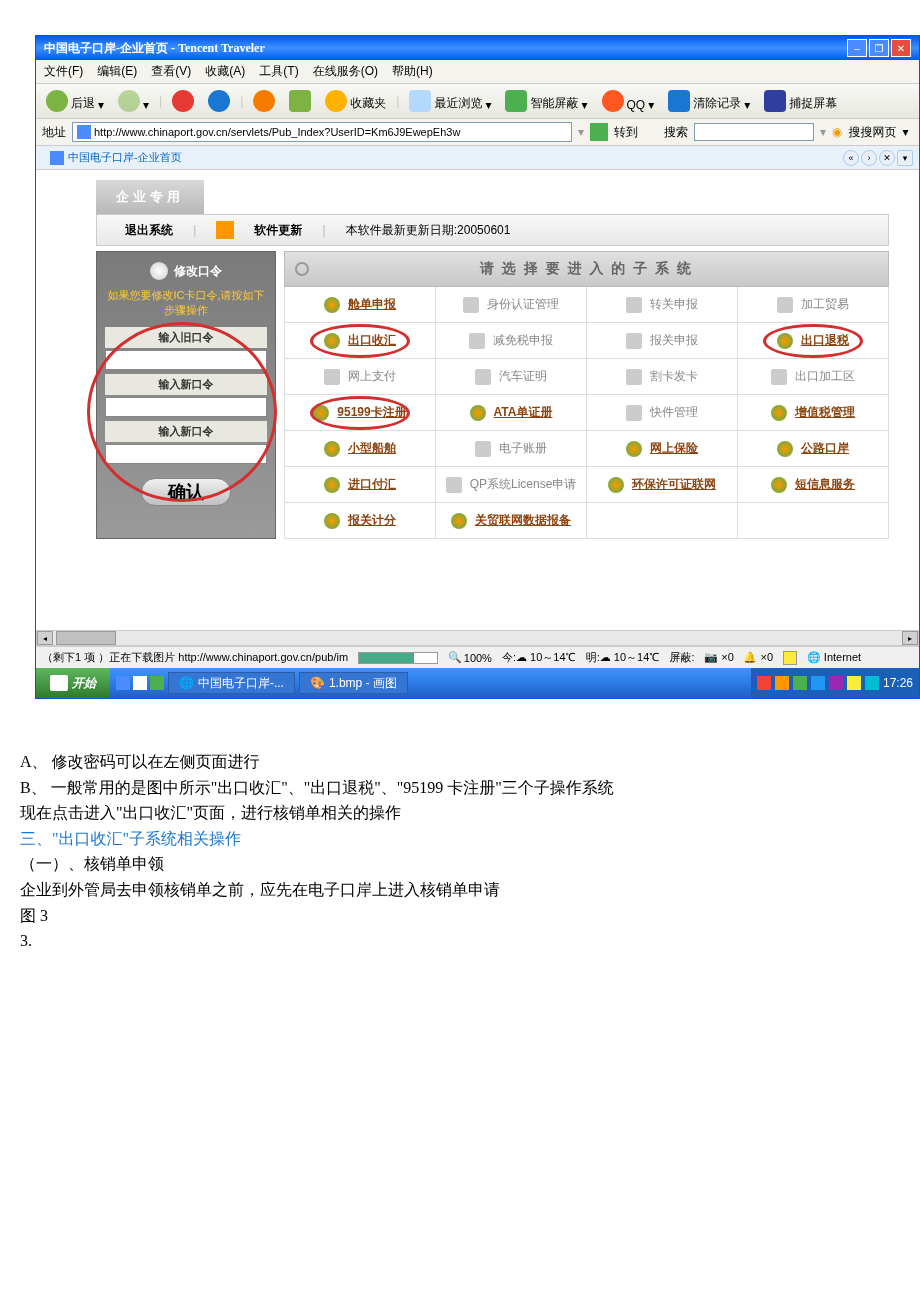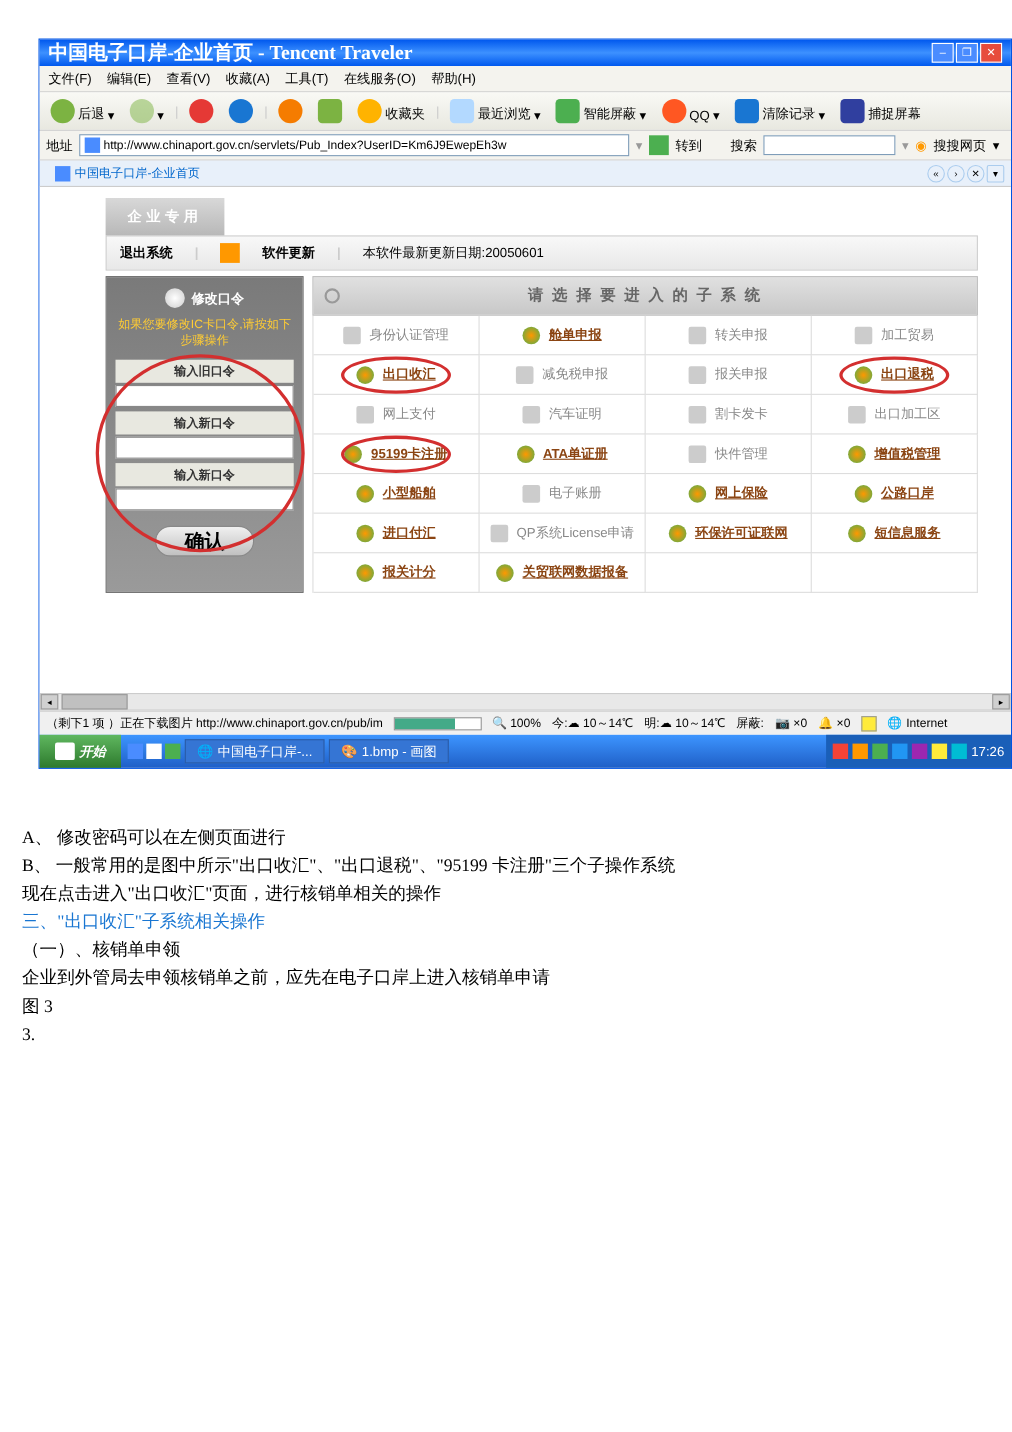--- a/index.html
+++ b/index.html
@@ -1,21 +1,21 @@
 <!DOCTYPE html>
 <html><head>
   <meta charset="utf-8">
   <style>
     * { margin: 0; padding: 0; box-sizing: border-box; }
     body { font-family: Arial, "Microsoft YaHei", sans-serif; background: #fff; width: 920px; }
     
     
     .browser-window { border: 1px solid #0054e3; margin: 35px 0 0 35px; width: 885px; }
     .title-bar { background: linear-gradient(#0058ee, #3d91ff, #0058ee); color: #fff; padding: 4px 8px; display: flex; align-items: center; justify-content: space-between; height: 24px; }
-    .title-text { font-size: 18px; font-weight: bold; font-family: "SimSun"; }
+    .title-text { font-size: 12px; font-weight: bold; font-family: "SimSun"; }
     .win-controls { display: flex; gap: 2px; }
     .win-btn { width: 20px; height: 18px; background: #4a8cff; border: 1px solid #fff; color: #fff; font-size: 10px; display: flex; align-items: center; justify-content: center; }
     .win-btn.close-btn { background: #e74c3c; }
     
     .menu-bar { background: #f4f3ee; padding: 3px 8px; font-size: 12px; display: flex; gap: 14px; border-bottom: 1px solid #ccc; }
     .menu-item { cursor: pointer; }
     
     .toolbar { background: linear-gradient(#f9f9f5, #e8e8e0); padding: 4px 6px; display: flex; align-items: center; gap: 6px; border-bottom: 1px solid #ccc; font-size: 12px; }
     .tb-btn { display: flex; align-items: flex-end; gap: 3px; padding: 2px 4px; cursor: pointer; }
     .tb-icon { width: 22px; height: 22px; border-radius: 50%; display: inline-block; }
@@ -33,21 +33,21 @@
     
     .tab-bar { background: #e8f0fa; padding: 2px 6px; display: flex; align-items: center; justify-content: space-between; font-size: 11px; border-bottom: 1px solid #ccc; }
     .tab { display: flex; align-items: center; gap: 4px; padding: 2px 8px; color: #0066cc; }
     .tab-ic { width: 14px; height: 14px; background: #4a8cff; display: inline-block; }
     .tab-ctrls { display: flex; gap: 2px; }
     .tab-cbtn { width: 16px; height: 16px; border: 1px solid #aaccee; border-radius: 50%; font-size: 9px; display: flex; align-items: center; justify-content: center; }
     
     
     .page-content { background: #fff; padding: 10px 30px 10px 60px; min-height: 460px; position: relative; }
     .section-tab { background: linear-gradient(#d8d8d8, #b8b8b8); color: #fff; padding: 8px 20px; display: inline-block; font-size: 13px; font-weight: bold; letter-spacing: 4px; }
-    .section-body { background: linear-gradient(#f8f8f8, #e8e8e8); border: 1px solid #ccc; padding: 6px 12px; display: flex; align-items: center; gap: 20px; font-size: 12px; font-weight: bold; }
+    .section-body { background: linear-gradient(#f8f8f8, #e8e8e8); border: 1px solid #ccc; padding: 6px 28px; display: flex; align-items: center; gap: 20px; font-size: 12px; font-weight: bold; }
     .sep-v { color: #ccc; }
     .upd-icon { width: 18px; height: 18px; background: #ff9800; display: inline-block; }
     
     .main-area { display: flex; gap: 8px; margin-top: 5px; }
     
     
     .sidebar { width: 180px; background: linear-gradient(#7a7a7a, #9a9a9a); border: 1px solid #666; padding: 10px 8px 20px; color: #fff; font-size: 12px; position: relative; }
     .sb-title { text-align: center; font-weight: bold; margin-bottom: 8px; display: flex; align-items: center; justify-content: center; gap: 6px; }
     .sb-title-ic { width: 18px; height: 18px; background: radial-gradient(#fff, #ccc); border-radius: 50%; display: inline-block; }
     .sb-msg { color: #ffcc33; font-size: 11px; text-align: center; margin-bottom: 8px; line-height: 1.4; }
@@ -204,26 +204,26 @@
         <button class="sb-btn">确认</button>
       </div>
 
       <div class="grid-wrap">
         <div class="grid-header">
           <span class="grid-header-ic"></span>
           <span>请 选 择 要 进 入 的 子 系 统</span>
         </div>
         <div class="grid" id="grid-body">
             <div class="cell">
+              <span class="cell-ic ic-globe"></span>
+              <span class="cell-link">舱单申报</span>
+            </div>
+            <div class="cell">
               <span class="cell-ic ic-lock"></span>
               <span class="cell-text">身份认证管理</span>
-            </div>
-            <div class="cell">
-              <span class="cell-ic ic-globe"></span>
-              <span class="cell-link">舱单申报</span>
             </div>
             <div class="cell">
               <span class="cell-ic ic-lock"></span>
               <span class="cell-text">转关申报</span>
             </div>
             <div class="cell">
               <span class="cell-ic ic-lock"></span>
               <span class="cell-text">加工贸易</span>
             </div>
             <div class="cell">

